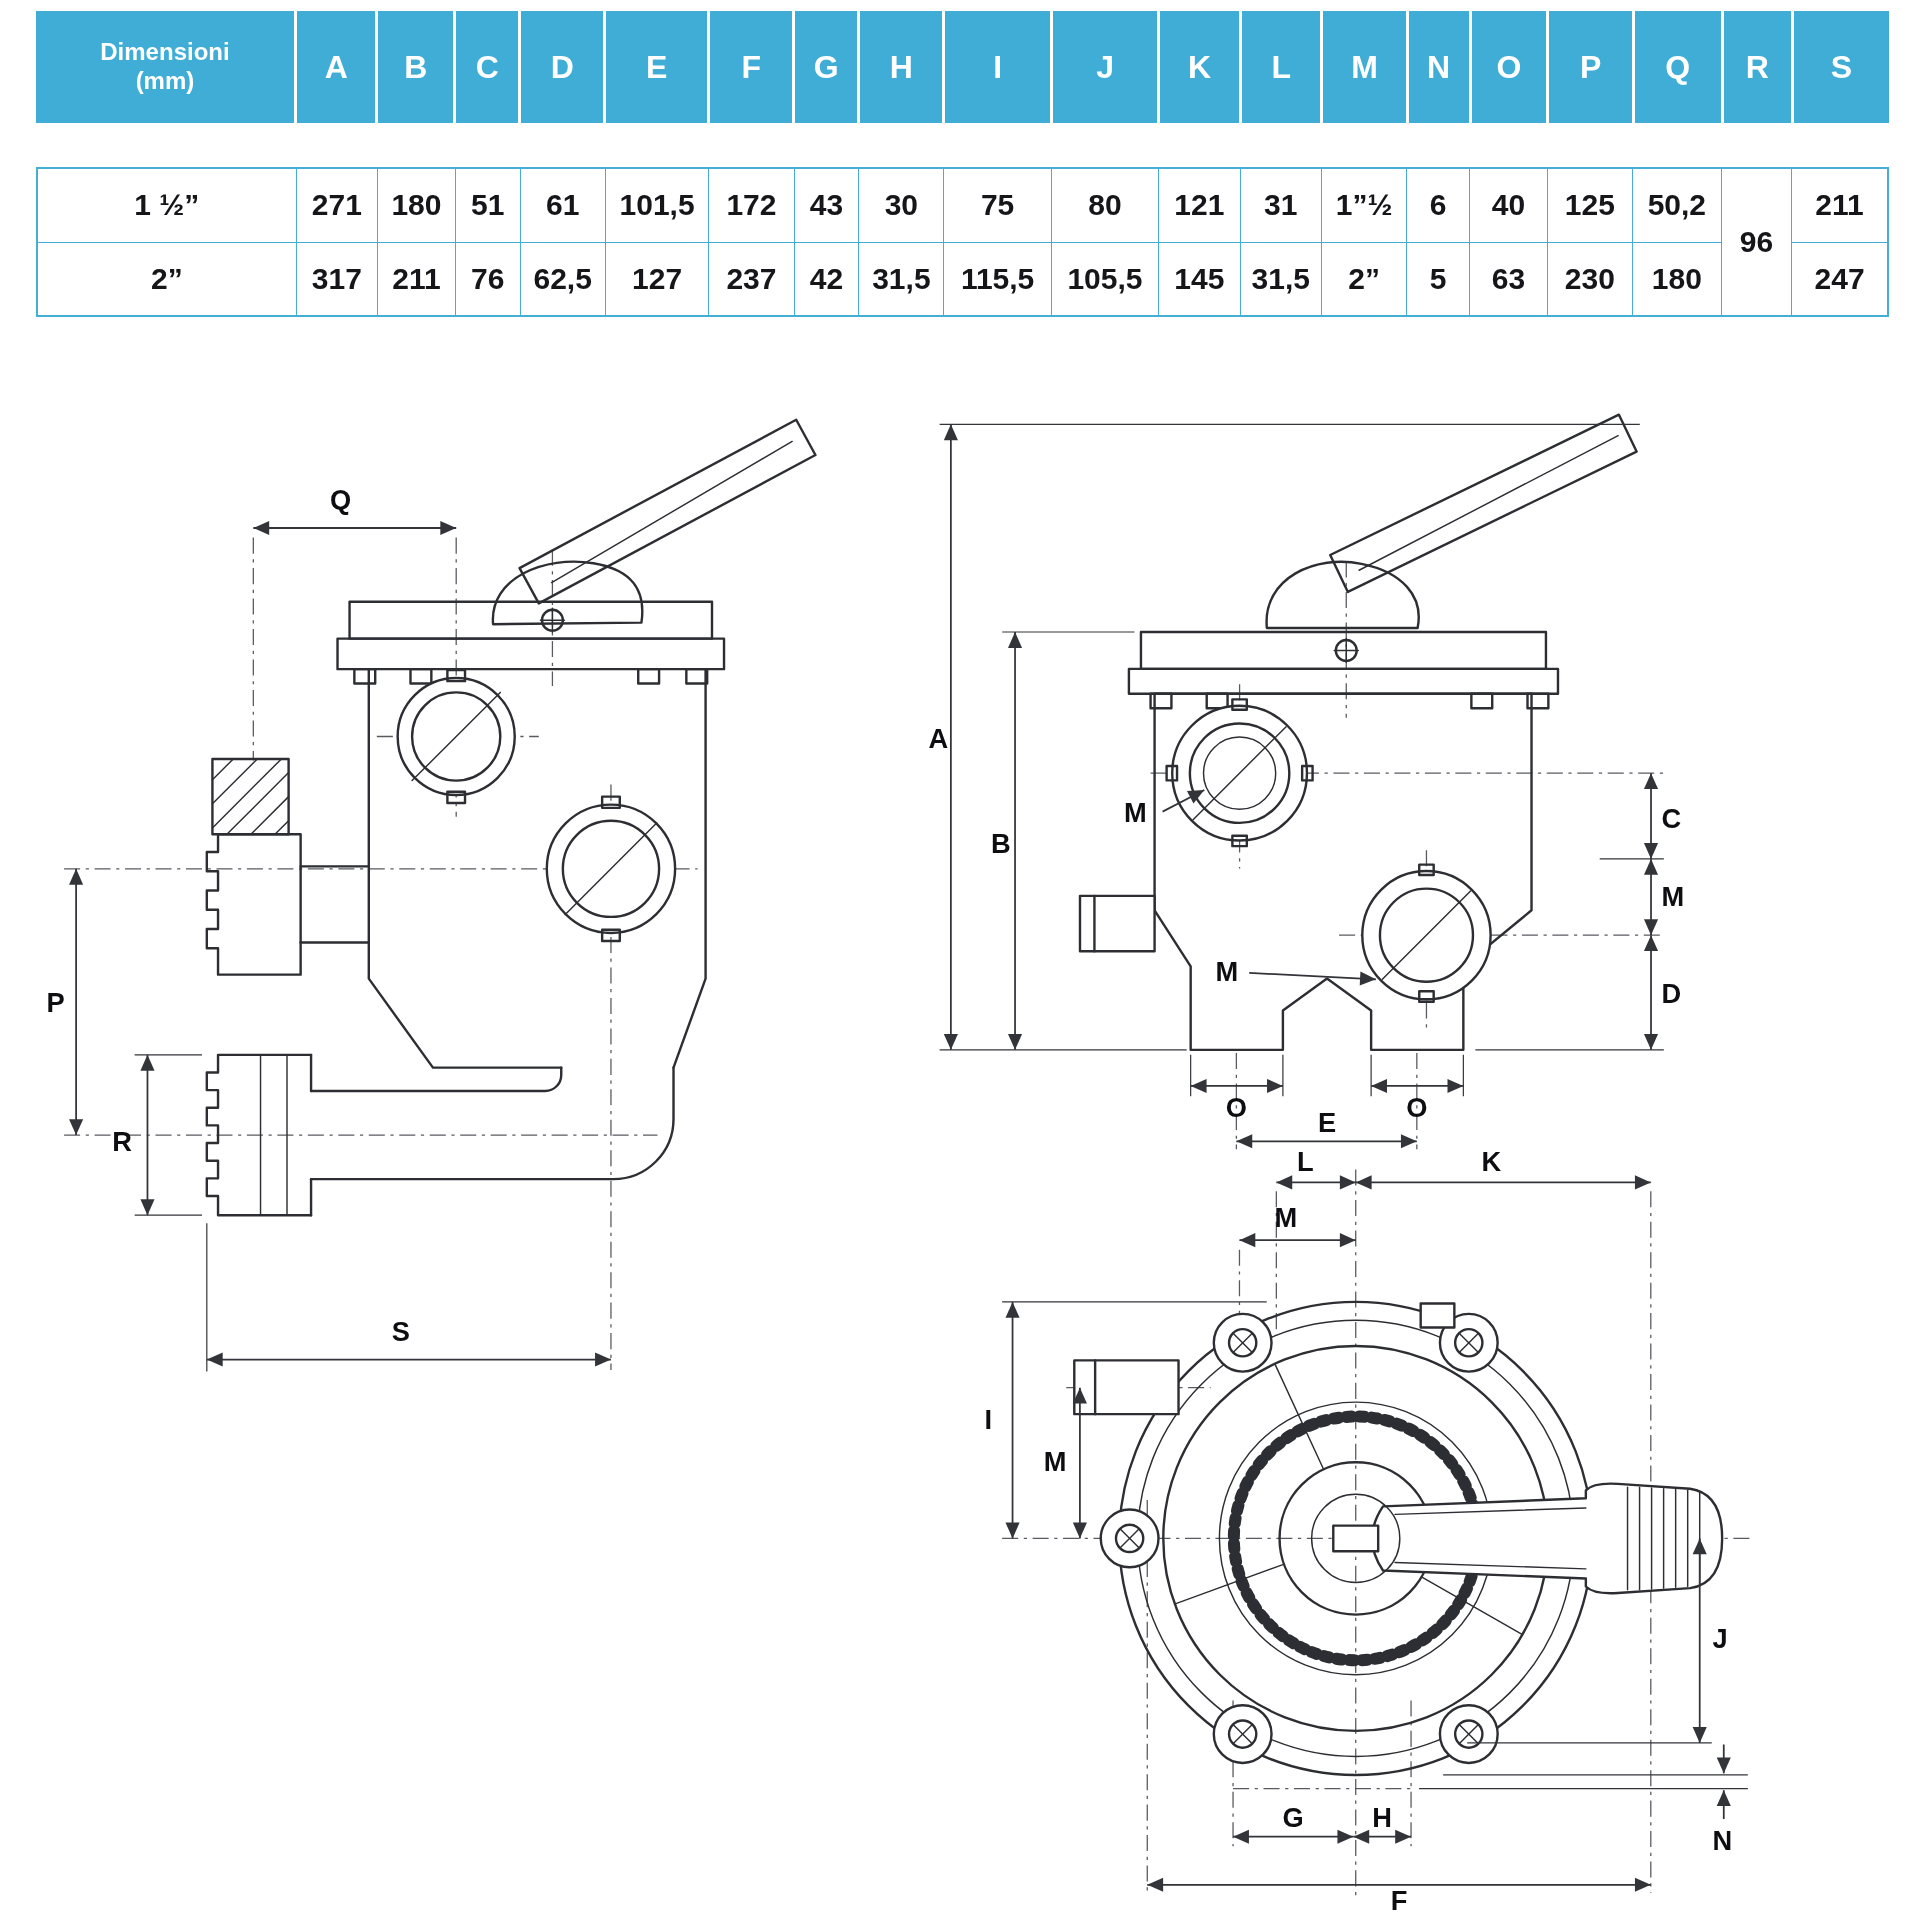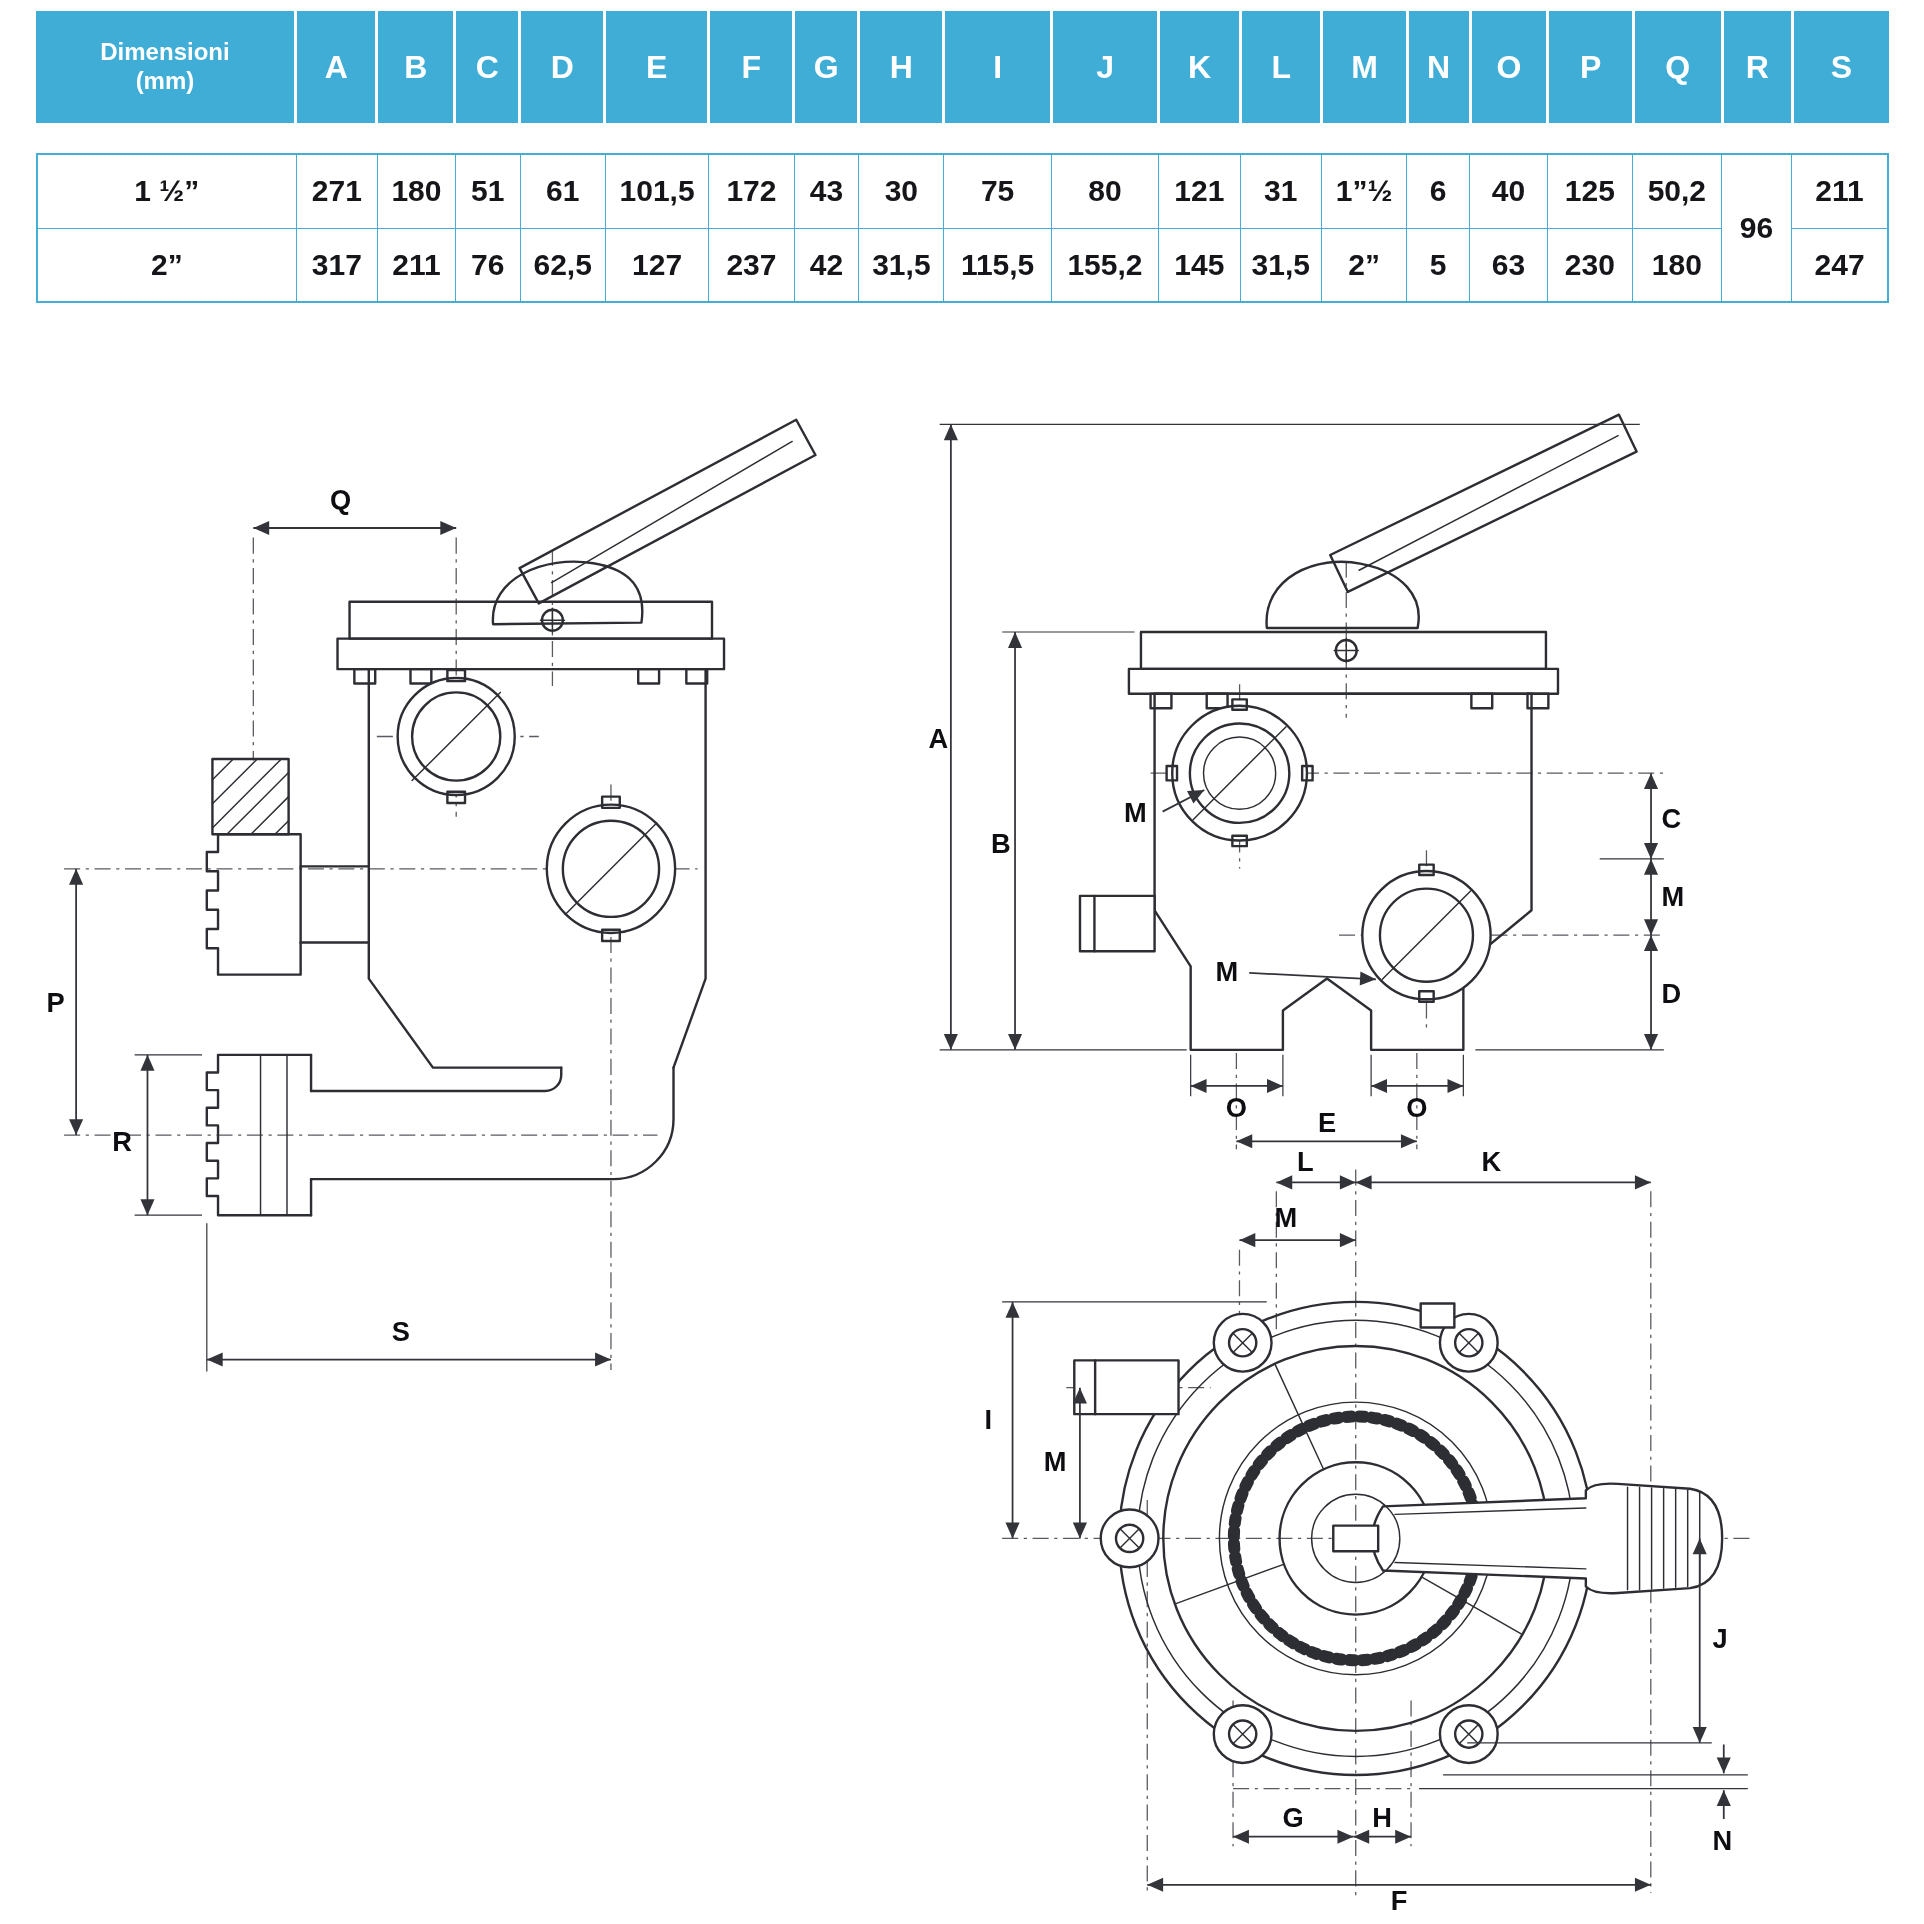--- a/index.html
+++ b/index.html
@@ -4,21 +4,21 @@
 <style>
   *{box-sizing:border-box}
   html,body{margin:0;padding:0}
   body{width:1925px;height:1925px;background:#fff;font-family:"Liberation Sans",sans-serif;position:relative;overflow:hidden}
 
   .tables{position:absolute;left:36px;top:11.2px;width:1853px}
   table{width:100%;border-collapse:collapse;table-layout:fixed}
   .hdr th{background:#3fadd6;color:#fff;font-weight:bold;font-size:32px;height:112px;
           border-left:3.2px solid #fff;text-align:center;vertical-align:middle;padding:0}
   .hdr th:first-child{border-left:none;font-size:24px;white-space:pre-line;line-height:1.2}
-  .bodytab{margin-top:30px;border:2.4px solid #45aed4}
+  .bodytab{margin-top:44px;border:2.4px solid #45aed4}
   .bodytab td{border:1.6px solid #45aed4;font-weight:bold;font-size:30px;color:#15151a;
           text-align:center;height:74px;vertical-align:middle;padding:0}
 
   .drw{position:absolute}
   .part{stroke:#2d2e33;stroke-width:3;fill:none;stroke-linejoin:round;stroke-linecap:round}
   .part .thin, .thin{stroke-width:1.8}
   .teeth{stroke:#2d2e33;stroke-width:15;stroke-dasharray:7 9;fill:none}
   .cl line{stroke:#595a60;stroke-width:1.6;stroke-dasharray:20 7 4 7;fill:none}
   .dim line{stroke:#33343a;stroke-width:2.2;fill:none}
   .dim line.ext{stroke-width:1.5}
@@ -130,21 +130,21 @@
         <td>2”</td>
         <td>317</td>
         <td>211</td>
         <td>76</td>
         <td>62,5</td>
         <td>127</td>
         <td>237</td>
         <td>42</td>
         <td>31,5</td>
         <td>115,5</td>
-        <td>155,2</td>
+        <td>105,5</td>
         <td>145</td>
         <td>31,5</td>
         <td>2”</td>
         <td>5</td>
         <td>63</td>
         <td>230</td>
         <td>180</td>
         <td>247</td>
       </tr>
     </tbody>

